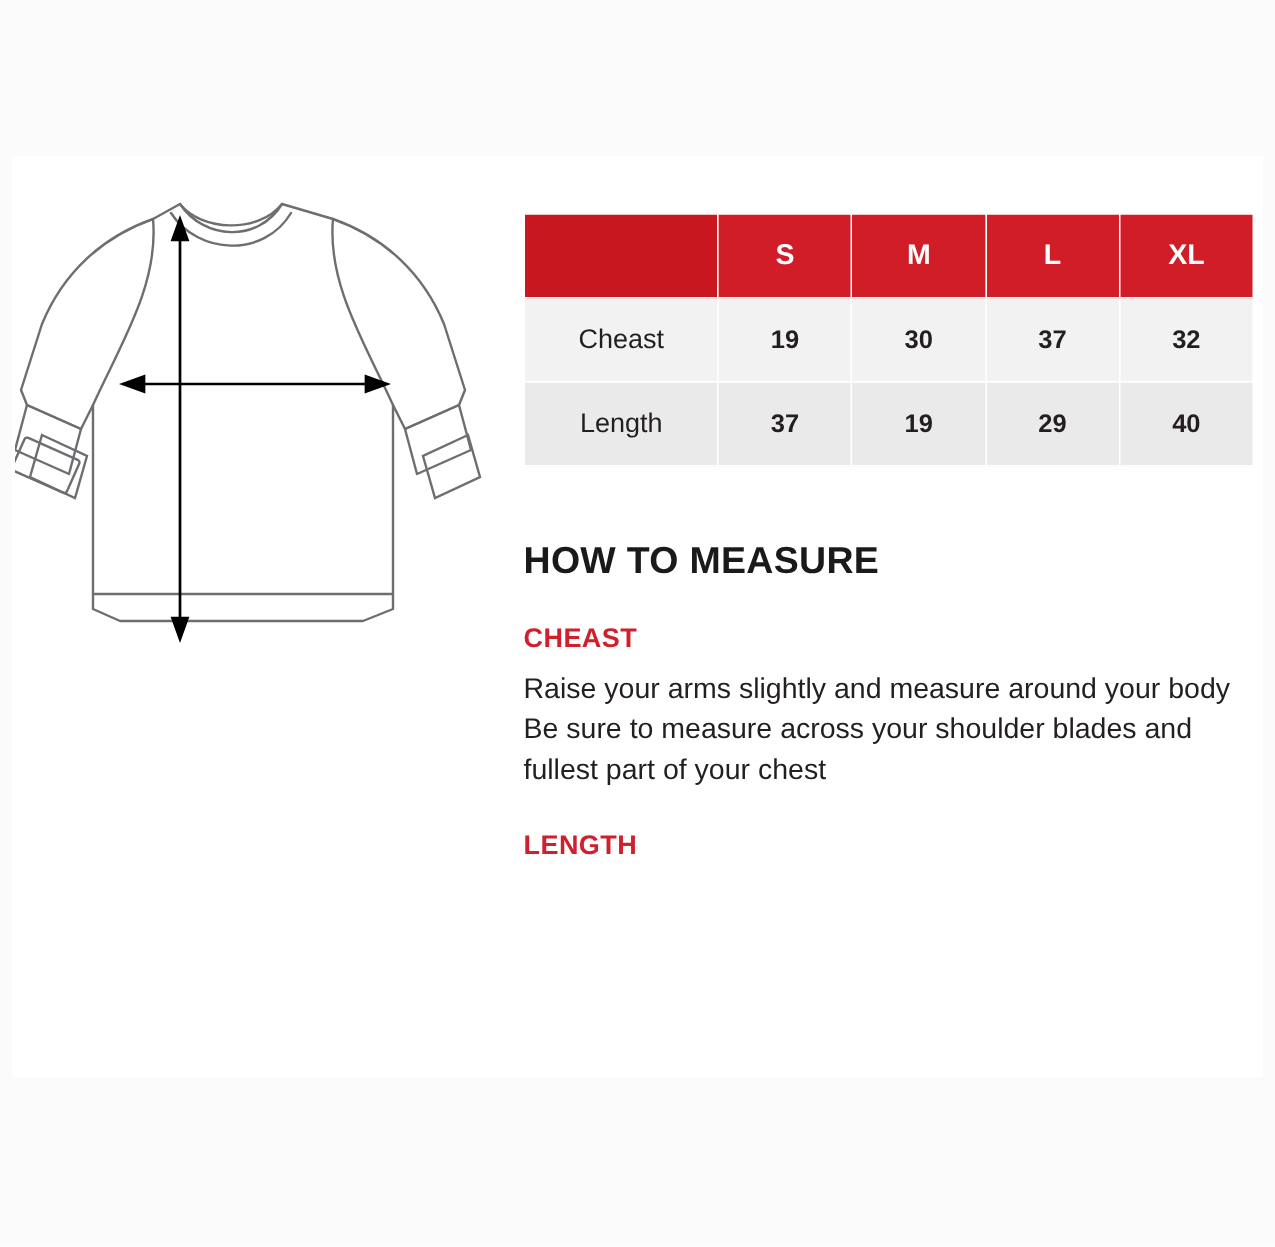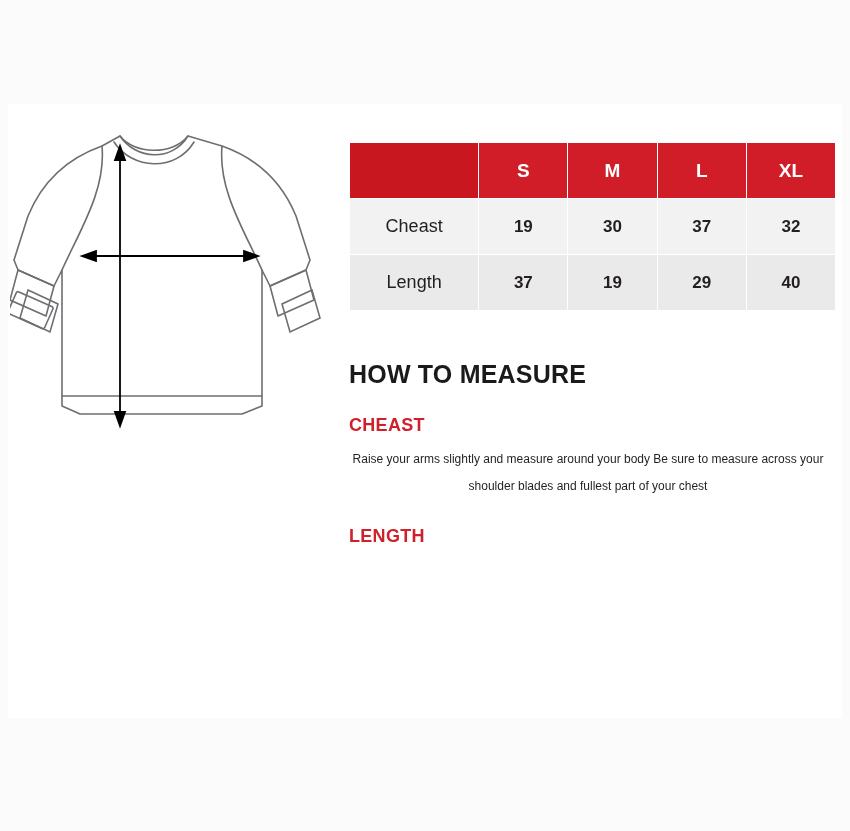--- a/index.html
+++ b/index.html
@@ -114,26 +114,25 @@
     margin: 0 0 26px 0;
   }
   .section-title {
     font-size: 18px;
     font-weight: bold;
     color: #d0202c;
     letter-spacing: 0.3px;
     margin: 0 0 10px 0;
   }
   .section-body {
-    font-size: 12px;
+    font-size: 19px;
     line-height: 27px;
     color: #231f20;
     margin: 0 0 26px 0;
     max-width: 478px;
-    text-align: center;
   }
   .section-body.last { margin-bottom: 0; }
 </style>
 </head>
 <body>
 
 <div class="page">
 
   <div class="band-top"></div>
   <div class="band-bottom"></div>

